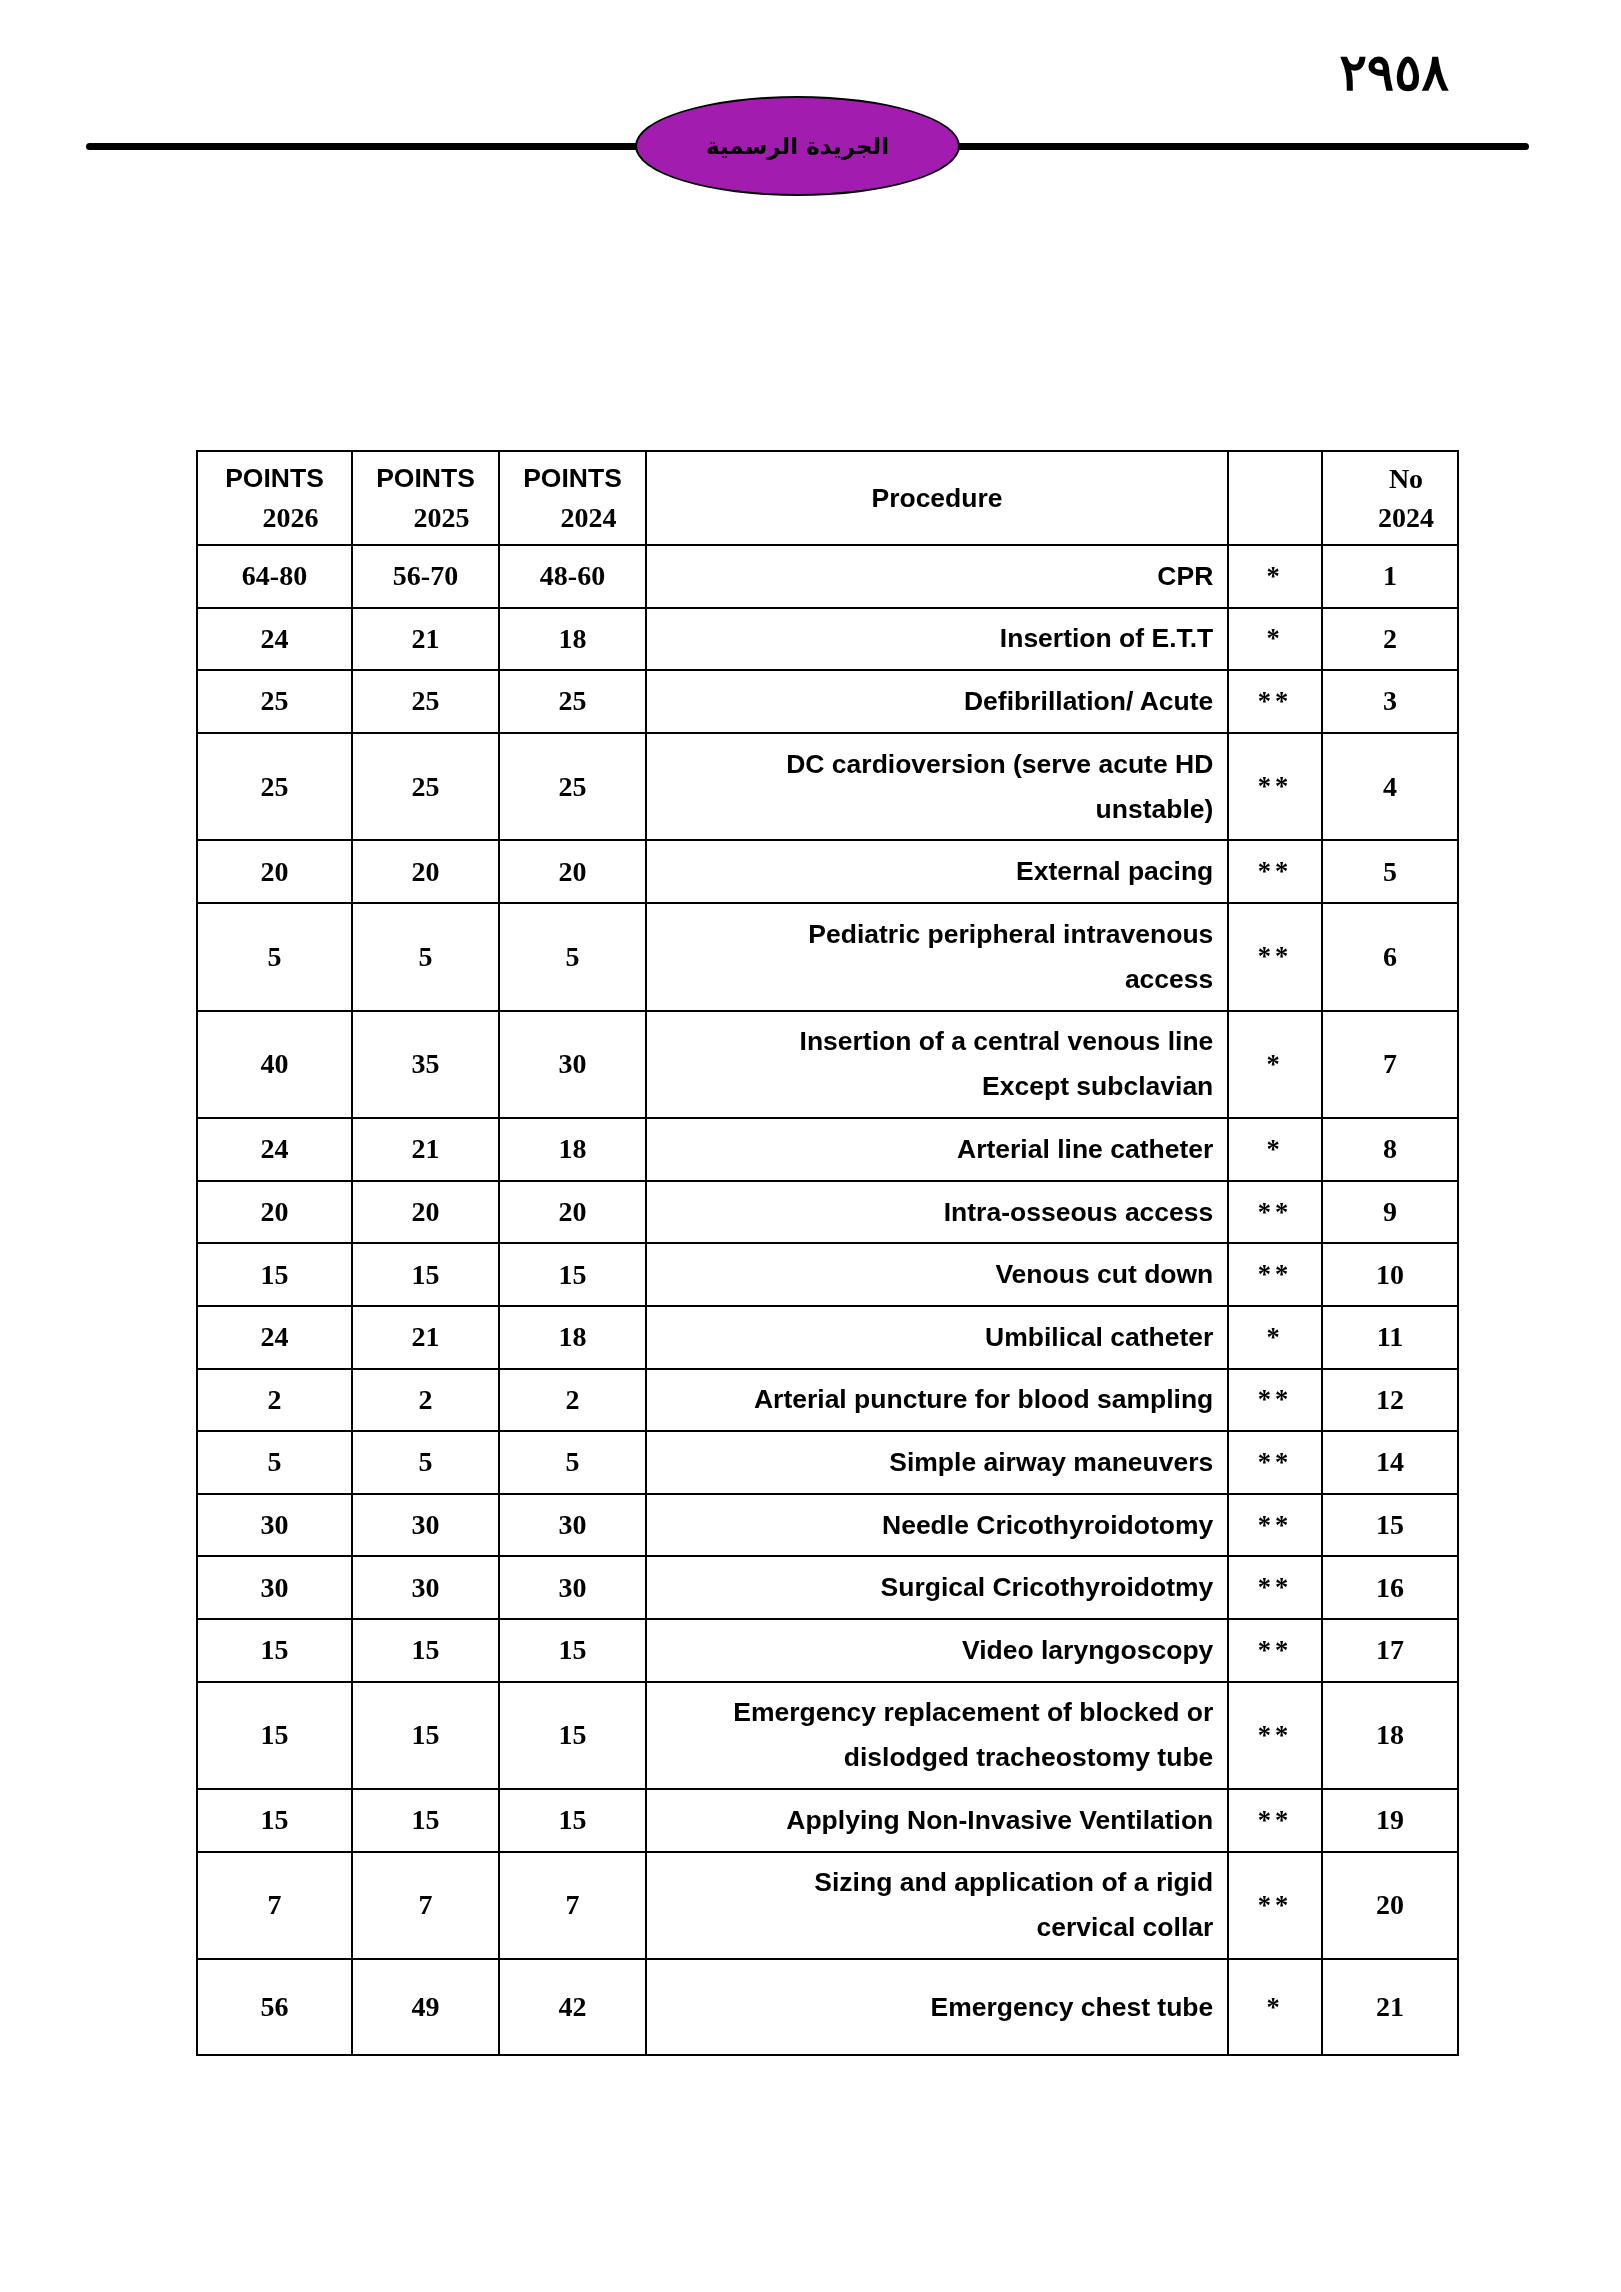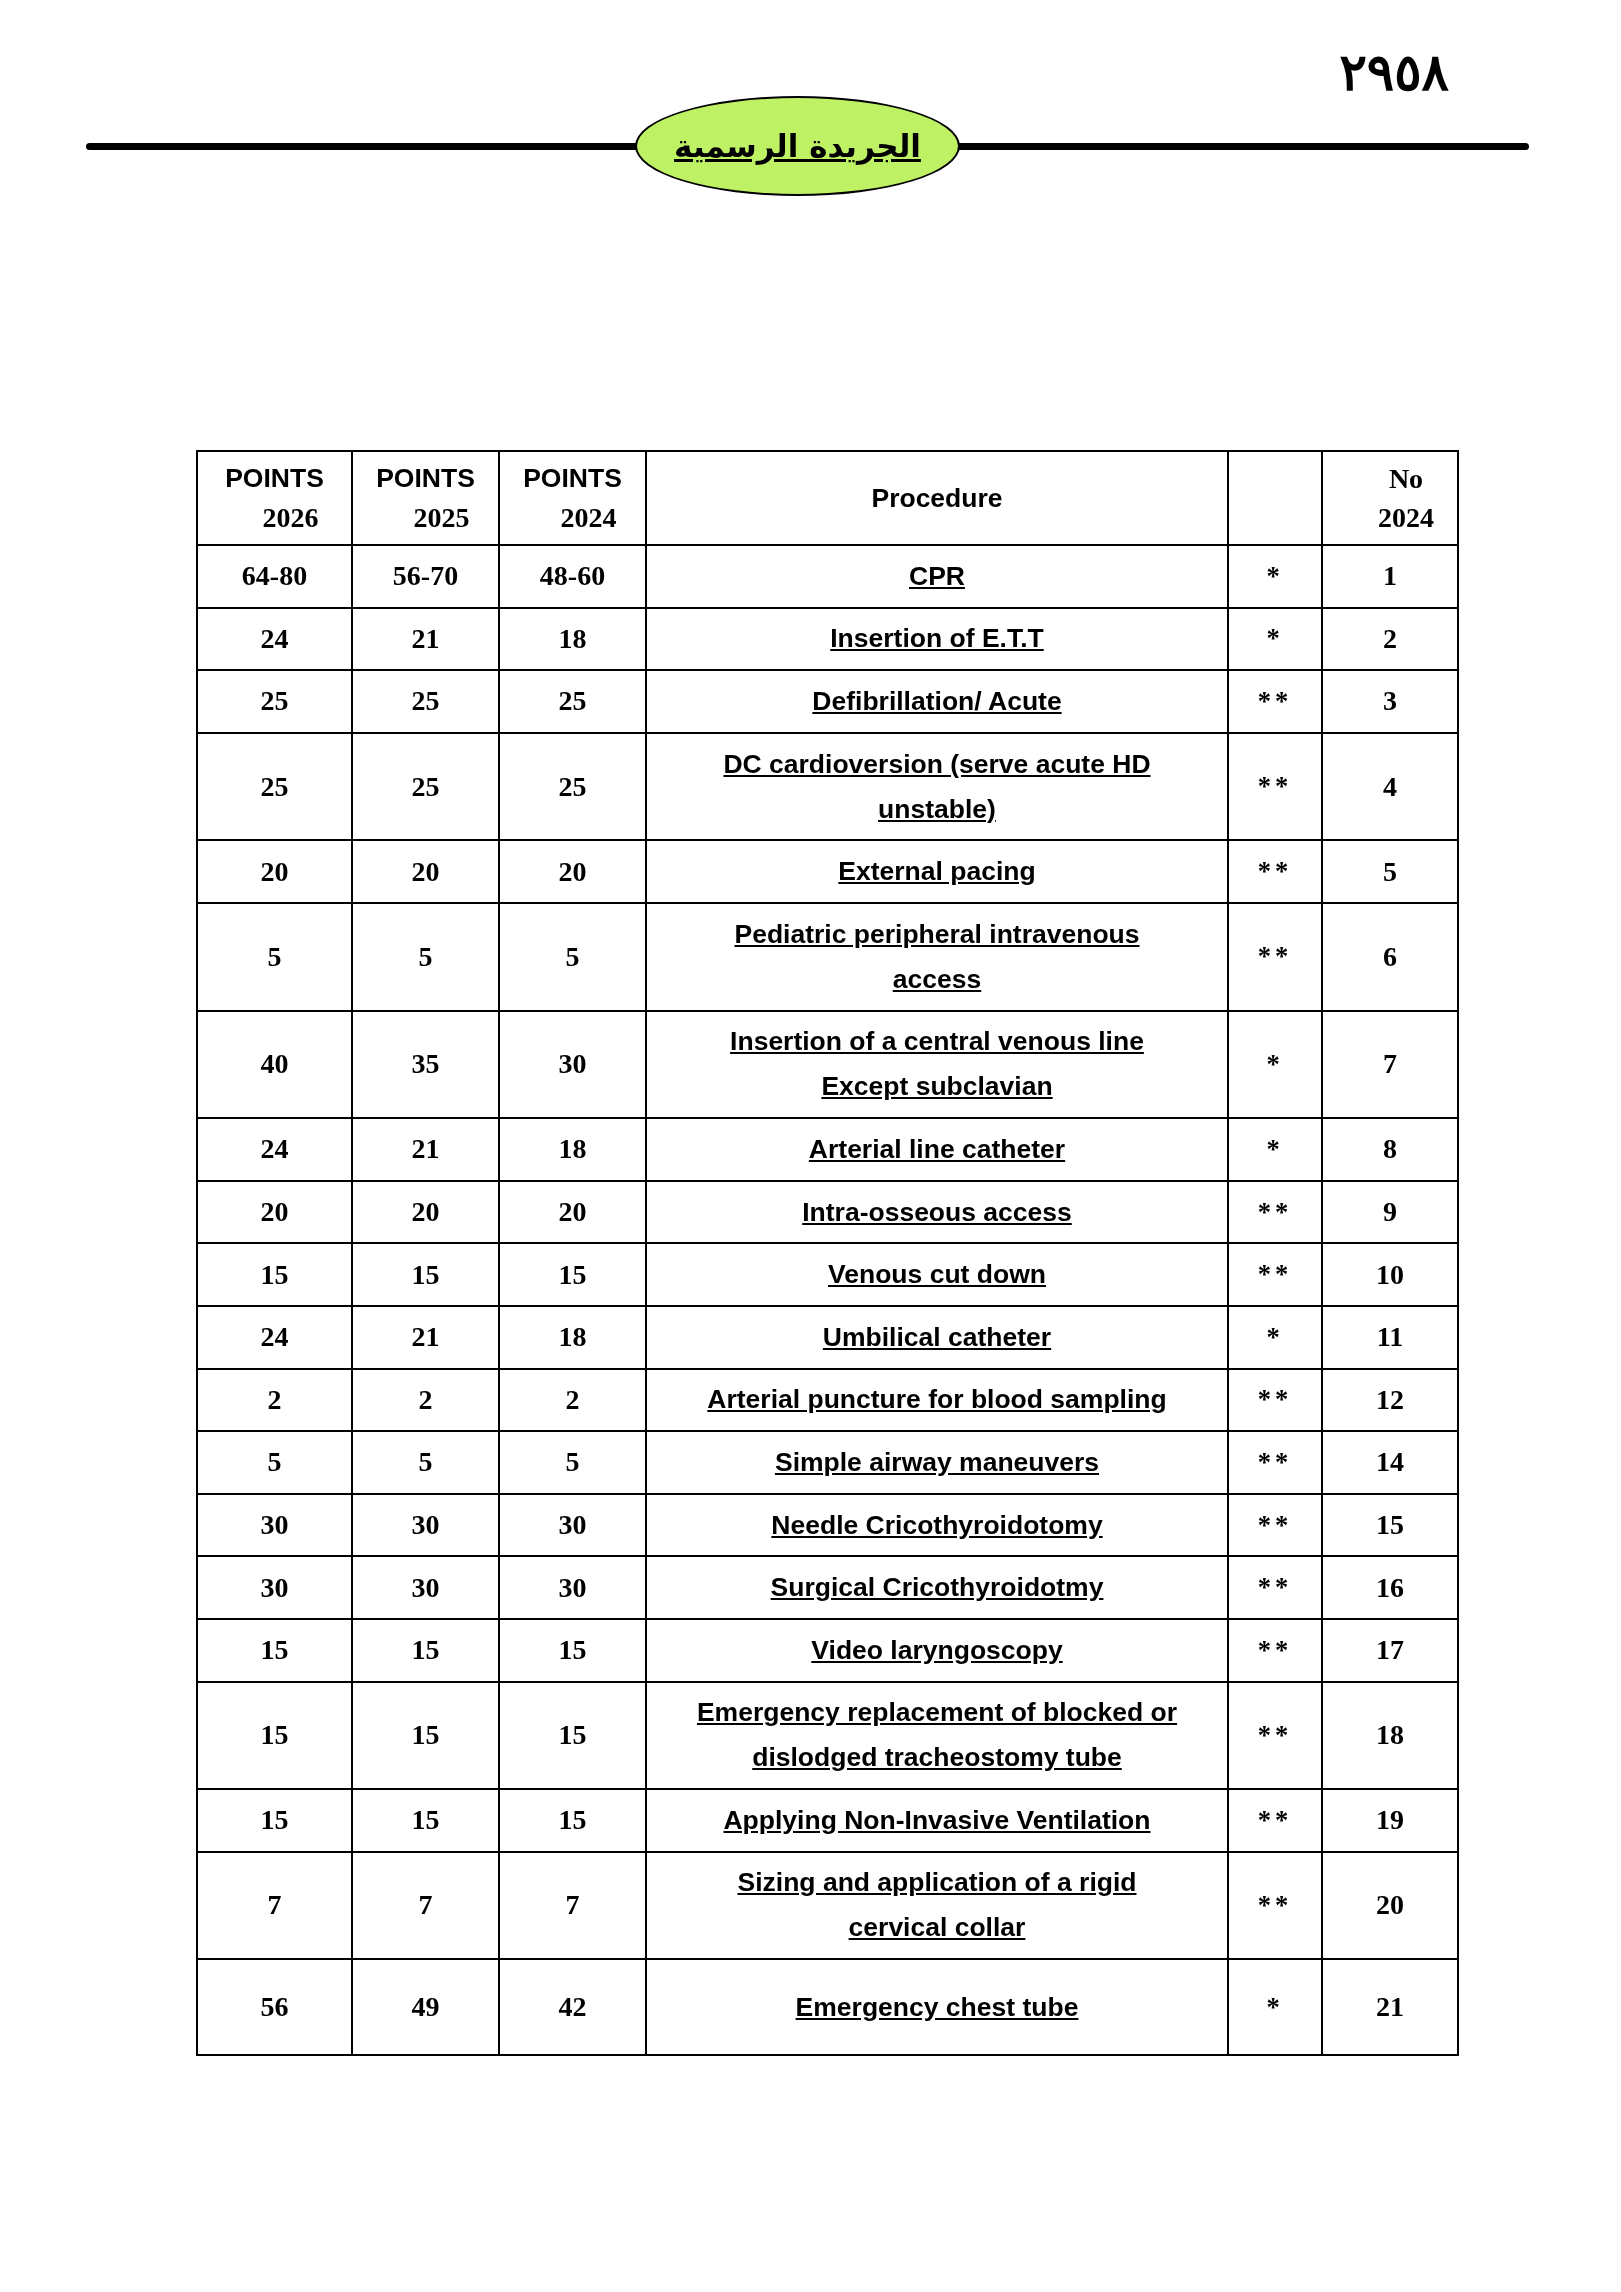--- a/index.html
+++ b/index.html
@@ -36,31 +36,30 @@
     height: 6.9px;
     background: #000;
     border-radius: 3.9px;
   }
   .banner-ellipse {
     position: absolute;
     top: 0;
     left: 635px;
     width: 325px;
     height: 100px;
-    background: #bef264;
+    background: #a21caf;
     border: 2.9px solid #000;
     border-radius: 50%;
     display: flex;
     align-items: center;
     justify-content: center;
     font-family: "DejaVu Sans", sans-serif;
     font-weight: bold;
-    font-size: 31px;
+    font-size: 23px;
     direction: rtl;
-    text-decoration: underline;
   }
 
   
   .doc-title {
     position: absolute;
     top: 361px;
     left: 0;
     width: 100%;
     text-align: center;
     font-family: "DejaVu Sans", sans-serif;
@@ -104,25 +103,24 @@
   td.num {
     font-family: "Liberation Serif", serif;
     font-weight: bold;
     font-size: 28px;
     text-align: center;
   }
   td.proc {
     font-family: "Liberation Sans", sans-serif;
     font-weight: bold;
     font-size: 26.5px;
-    text-align: center;
+    text-align: right;
     padding: 7.8px 13.7px;
     white-space: pre-line;
     line-height: 45px;
-    text-decoration: underline;
   }
   td.stars {
     font-family: "Liberation Serif", serif;
     font-weight: bold;
     font-size: 26.5px;
     text-align: center;
     letter-spacing: 3.9px;
   }
 </style>
 </head>

